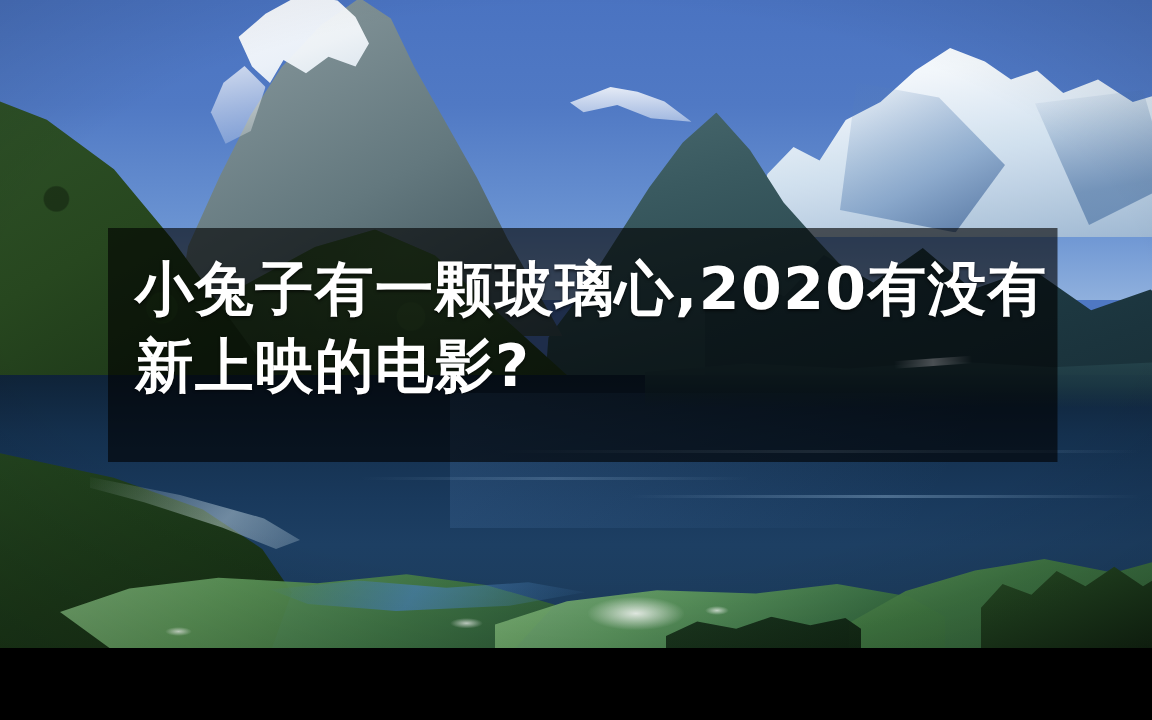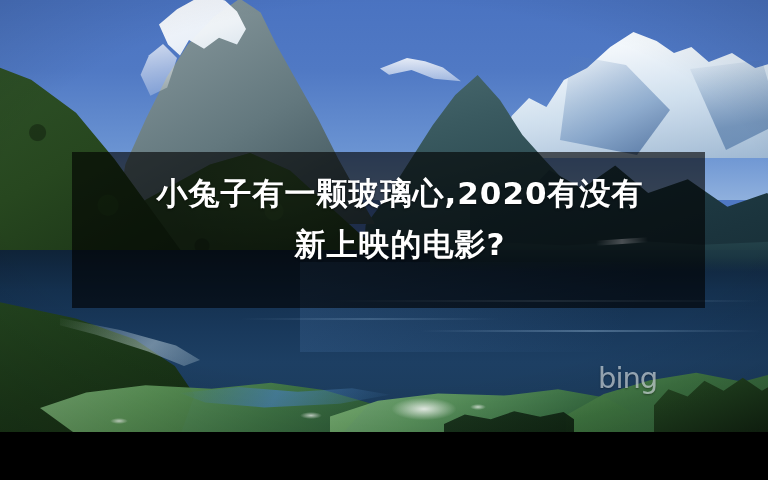--- a/index.html
+++ b/index.html
@@ -313,27 +313,26 @@
     left: 72px; top: 152px;
     width: 633px; height: 156px;
     background: rgba(0,0,0,0.62);
   }
   .title-text {
     position: absolute;
     left: 90px; top: 168px;
     width: 620px;
     color: #ffffff;
     font-family: "DejaVu Sans", "Liberation Sans", sans-serif;
-    font-size: 31px;
+    font-size: 39px;
     font-weight: bold;
     line-height: 51px;
     letter-spacing: 1px;
     text-shadow: 0 1px 2px rgba(0,0,0,0.55);
     white-space: pre-wrap;
-    text-align: center;
   }
 
   
   .bing-mark {
     position: absolute;
     left: 598px; top: 364px;
     color: rgba(226,235,240,0.62);
     font-family: "DejaVu Sans", "Liberation Sans", sans-serif;
     font-size: 29px;
     font-weight: normal;
@@ -411,17 +410,16 @@
     <div class="trees-mid-dark"></div>
     <div class="trees-right"></div>
 
     <div class="grade"></div>
   </div>
 
   <div class="title-panel"></div>
   <div class="title-text">小兔子有一颗玻璃心,2020有没有
 新上映的电影?</div>
 
-  <div class="bing-mark">bing</div>
 
   <div class="letterbox-bottom"></div>
 
 </div>
 
 </body></html>

